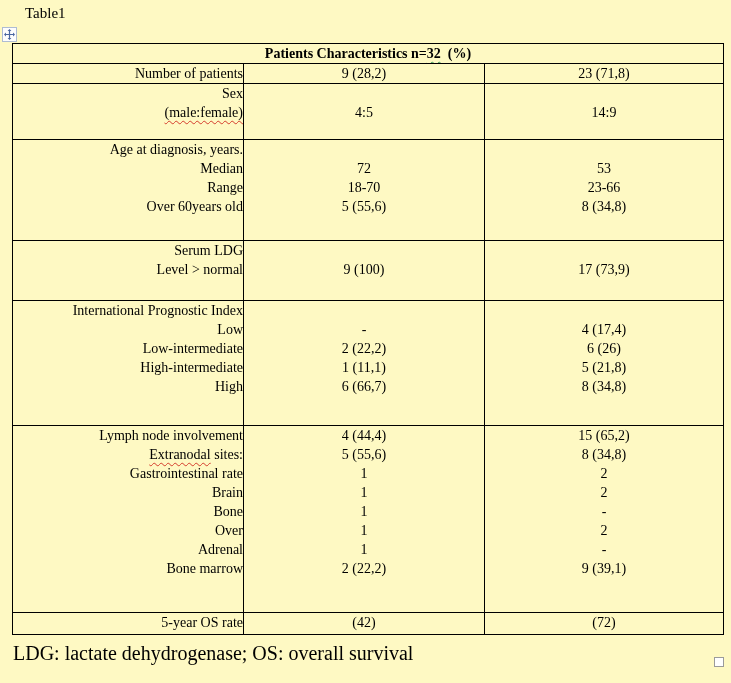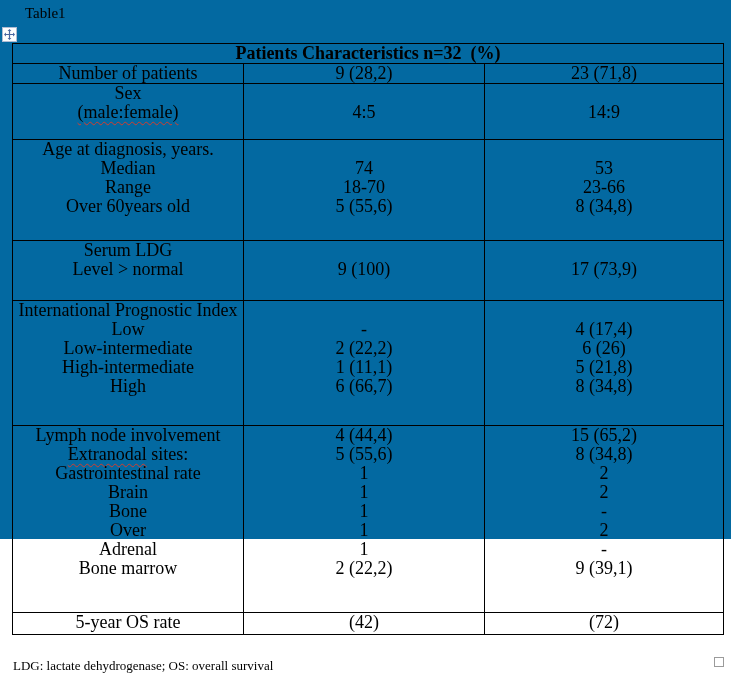--- a/index.html
+++ b/index.html
@@ -1,61 +1,61 @@
 <!DOCTYPE html>
 <html><head>
 <meta charset="utf-8">
 <style>
   html,body { margin:0; padding:0; }
   body {
     width:731px; height:683px; background:#ffffff; color:#000;
     font-family:"Liberation Serif","DejaVu Serif",serif;
     overflow:hidden;
   }
-  .page { position:relative; width:731px; height:539px; background:#0369a1; }
+  .page { position:relative; width:731px; height:683px; background:#fef9c3; }
 
   .caption { position:absolute; left:25px; top:5px; font-size:15px; }
 
   .move-handle {
     position:absolute; left:2px; top:27px; width:15px; height:15px;
     border:1px solid #aebcd3; background:#fdfdfd; box-sizing:border-box;
     display:flex; align-items:center; justify-content:center; cursor:move;
   }
 
   table.doc-table {
     position:absolute; left:12px; top:43px; width:711px;
     border-collapse:collapse; table-layout:fixed;
   }
   .doc-table td {
     border:1px solid #000; vertical-align:top; padding:0;
-    font-size:18px; overflow:hidden;
+    font-size:14px; overflow:hidden;
   }
   .line { line-height:19px; min-height:19px; }
   .pre { white-space:pre; }
-  .c1 { padding:2px 4px 0 5px; text-align:center;margin-top:28px; }
+  .c1 { padding:2px 4px 0 5px; text-align:right;margin-top:28px; }
   .c2, .c3 { padding:2px 2px 0 2px; text-align:center; }
   .title-cell {
     text-align:center; font-weight:bold; font-size:15.5px;
     line-height:19px; padding:0;
   }
   .colhead-cell {
     text-align:center; font-weight:bold; font-size:15.5px;
     line-height:20px; padding:0;
   }
   .sq-red {
     text-decoration-line:underline; text-decoration-style:wavy;
     text-decoration-color:#d43c2c; text-decoration-thickness:1px;
     text-underline-offset:3px;
   }
   .sq-green {
     text-decoration-line:underline; text-decoration-style:wavy;
     text-decoration-color:#3c9e57; text-decoration-thickness:1px;
     text-underline-offset:3px;
   }
-  .footnote { position:absolute; left:13px; top:658px; font-size:13px; }
+  .footnote { position:absolute; left:13px; top:642px; font-size:20px; }
 
   .resize-handle {
     position:absolute; left:714px; top:657px; width:8px; height:8px;
     border:1px solid #9b9b9b; background:#fff; box-sizing:content-box;
     cursor:nwse-resize;
   }
 </style>
 </head>
 <body>
 
@@ -115,21 +115,21 @@
 
       <tr style="height:101px;">
         <td class="c1">
           <div class="line">Age at diagnosis, years.</div>
           <div class="line">Median</div>
           <div class="line">Range</div>
           <div class="line">Over 60years old</div>
         </td>
         <td class="c2">
           <div class="line"></div>
-          <div class="line">74</div>
+          <div class="line">72</div>
           <div class="line">18-70</div>
           <div class="line">5 (55,6)</div>
         </td>
         <td class="c3">
           <div class="line"></div>
           <div class="line">53</div>
           <div class="line">23-66</div>
           <div class="line">8 (34,8)</div>
         </td>
       </tr>

